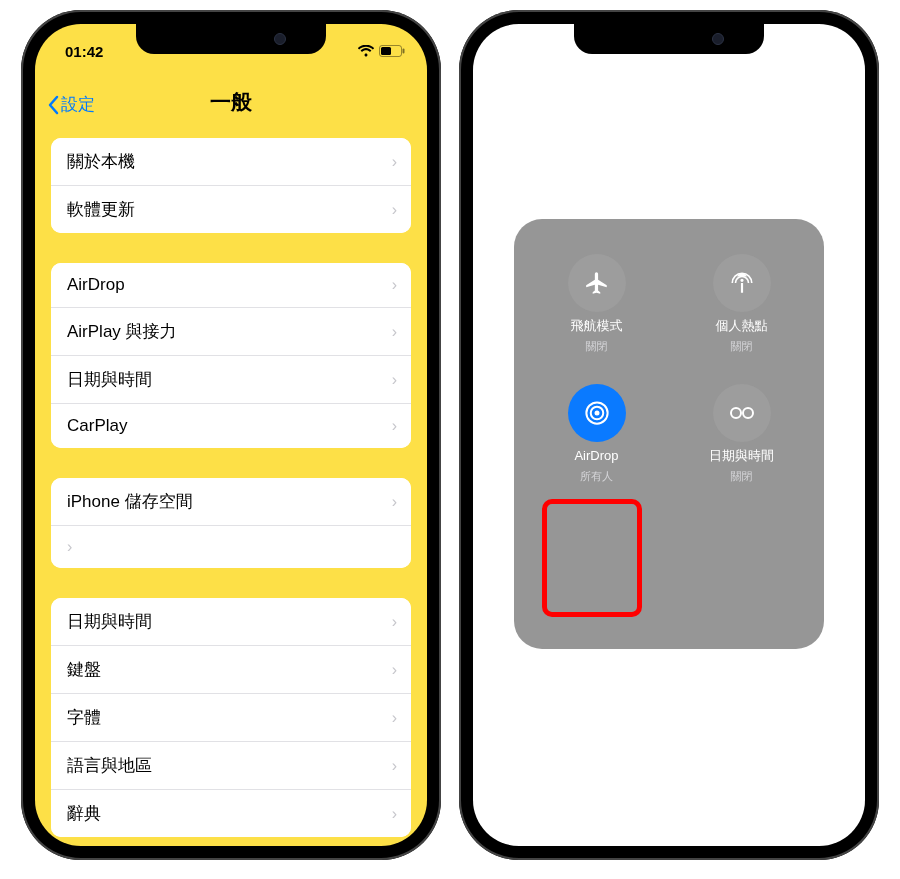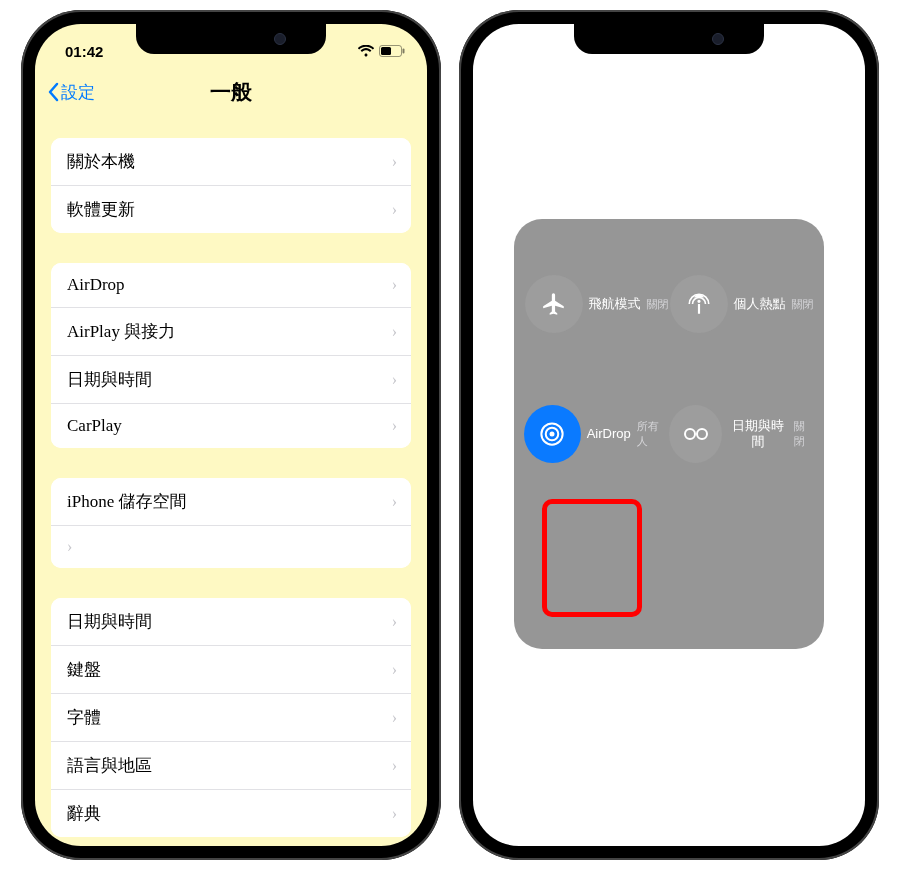--- a/index.html
+++ b/index.html
@@ -23,21 +23,21 @@
     position: relative;
     box-shadow: inset 0 0 0 2px #444;
   }
   .screen {
     width: 100%;
     height: 100%;
     border-radius: 46px;
     overflow: hidden;
     position: relative;
   }
-  .screen.left { background: #fef9c3; }
+  .screen.left { background: #fde047; }
   .screen.right { background: #fff; }
   .notch {
     position: absolute;
     top: 0;
     left: 50%;
     transform: translateX(-50%);
     width: 190px;
     height: 30px;
     background: #000;
     border-bottom-left-radius: 18px;
@@ -66,21 +66,21 @@
     font-weight: 600;
     color: #000;
   }
   .status-right { display:flex; align-items:center; gap:4px; }
   .status-right svg { display:block; }
 
   
   .nav {
     height: 48px;
     display: flex;
-    align-items: center;
+    align-items: flex-end;
     padding: 0 12px;
     position: relative;
     font-family: Liberation Serif, serif;
   }
   .nav-back {
     color: #007aff;
     font-size: 17px;
     display:flex;
     align-items:center;
     gap:2px;
@@ -107,21 +107,20 @@
   .row {
     display:flex;
     align-items:center;
     justify-content:space-between;
     padding: 12px 14px 12px 16px;
     font-size:17px;
     color:#000;
     border-bottom:0.5px solid #e1e1e5;
     position:relative;
     background:#fff;
-    font-family:Liberation Serif, serif;
   }
   .row:last-child{ border-bottom:none; }
   .chev { color:#c7c7cc; font-size:16px; }
   .highlight {
     position:absolute;
     border:4px solid #ff0000;
     border-radius:8px;
     pointer-events:none;
   }
 
@@ -135,21 +134,21 @@
     height:430px;
     background:rgba(120,120,120,0.78);
     border-radius:28px;
     padding:20px 10px;
     display:grid;
     grid-template-columns:1fr 1fr;
     grid-template-rows:repeat(3, 1fr);
   }
   .cc-item{
     display:flex;
-    flex-direction:row;
+    flex-direction:column;
     align-items:center;
     justify-content:center;
     gap:6px;
   }
   .cc-btn{
     width:58px; height:58px; border-radius:50%;
     display:flex; align-items:center; justify-content:center;
   }
   .cc-btn.off{ background:rgba(160,160,160,0.7); }
   .cc-btn.on { background:#0a7aff; }

